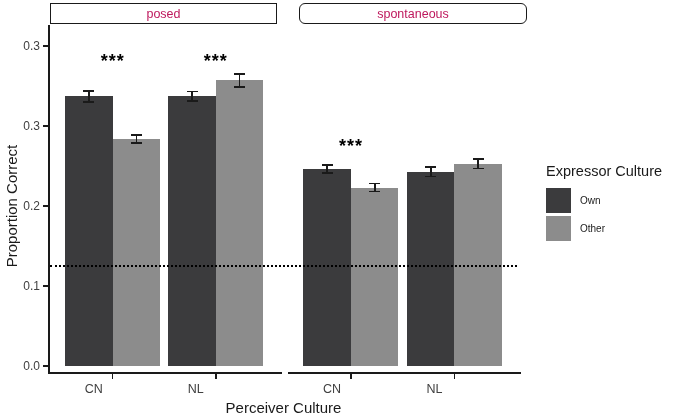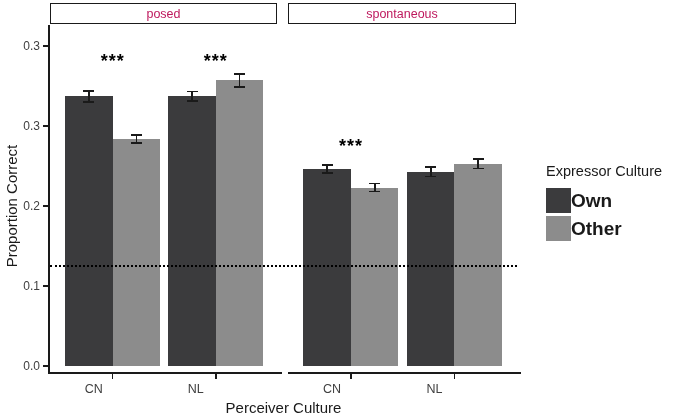--- a/index.html
+++ b/index.html
@@ -6,41 +6,41 @@
   .figure{
     position:relative;width:685px;height:419px;background:#ffffff;overflow:hidden;
     font-family:"Liberation Sans","DejaVu Sans",sans-serif;color:#1a1a1a;
   }
   .strip{
     position:absolute;top:3px;height:19px;background:#ffffff;border:1.6px solid #1a1a1a;
     display:flex;align-items:center;justify-content:center;
     font-size:12.5px;color:#be185d;
   }
   .strip-0{left:50px;width:225px;}
-  .strip-1{left:288px;width:226px;}
+  .strip-1{left:299px;width:226px;border-radius:6px;}
   .y-axis-title{
     position:absolute;left:11px;top:206px;transform:translate(-50%,-50%) rotate(-90deg);
     white-space:nowrap;font-size:15px;color:#1a1a1a;
   }
   .x-axis-title{
     position:absolute;left:50px;width:467px;top:399px;text-align:center;
     font-size:15px;color:#1a1a1a;
   }
   .vline,.hline{position:absolute;background:#1a1a1a;}
   .bar{position:absolute;}
   .ylab{position:absolute;width:30px;text-align:right;font-size:12px;color:#404040;line-height:15px;}
   .xlab{position:absolute;width:56px;font-size:12.5px;color:#404040;}
   .stars{position:absolute;width:64px;text-align:center;font-size:18px;font-weight:bold;
          letter-spacing:1px;color:#000;line-height:20px;}
   .refline{position:absolute;height:0;border-top:2.4px dotted #000;}
   .legend{position:absolute;left:546px;top:163px;}
   .legend-title{font-size:14.5px;color:#1a1a1a;margin-bottom:9px;white-space:nowrap;}
   .legend-item{display:flex;align-items:center;margin-bottom:3px;}
   .legend-swatch{width:25px;height:25px;display:inline-block;flex:0 0 auto;}
-  .legend-label{font-size:19px;color:#1a1a1a;font-weight:bold;}
+  .legend-label{font-size:10px;color:#1a1a1a;margin-left:9px;}
 </style>
 </head>
 <body>
 
 <div class="figure">
 
   <div class="strip strip-0">
     <span>posed</span>
   </div>
   <div class="strip strip-1">

